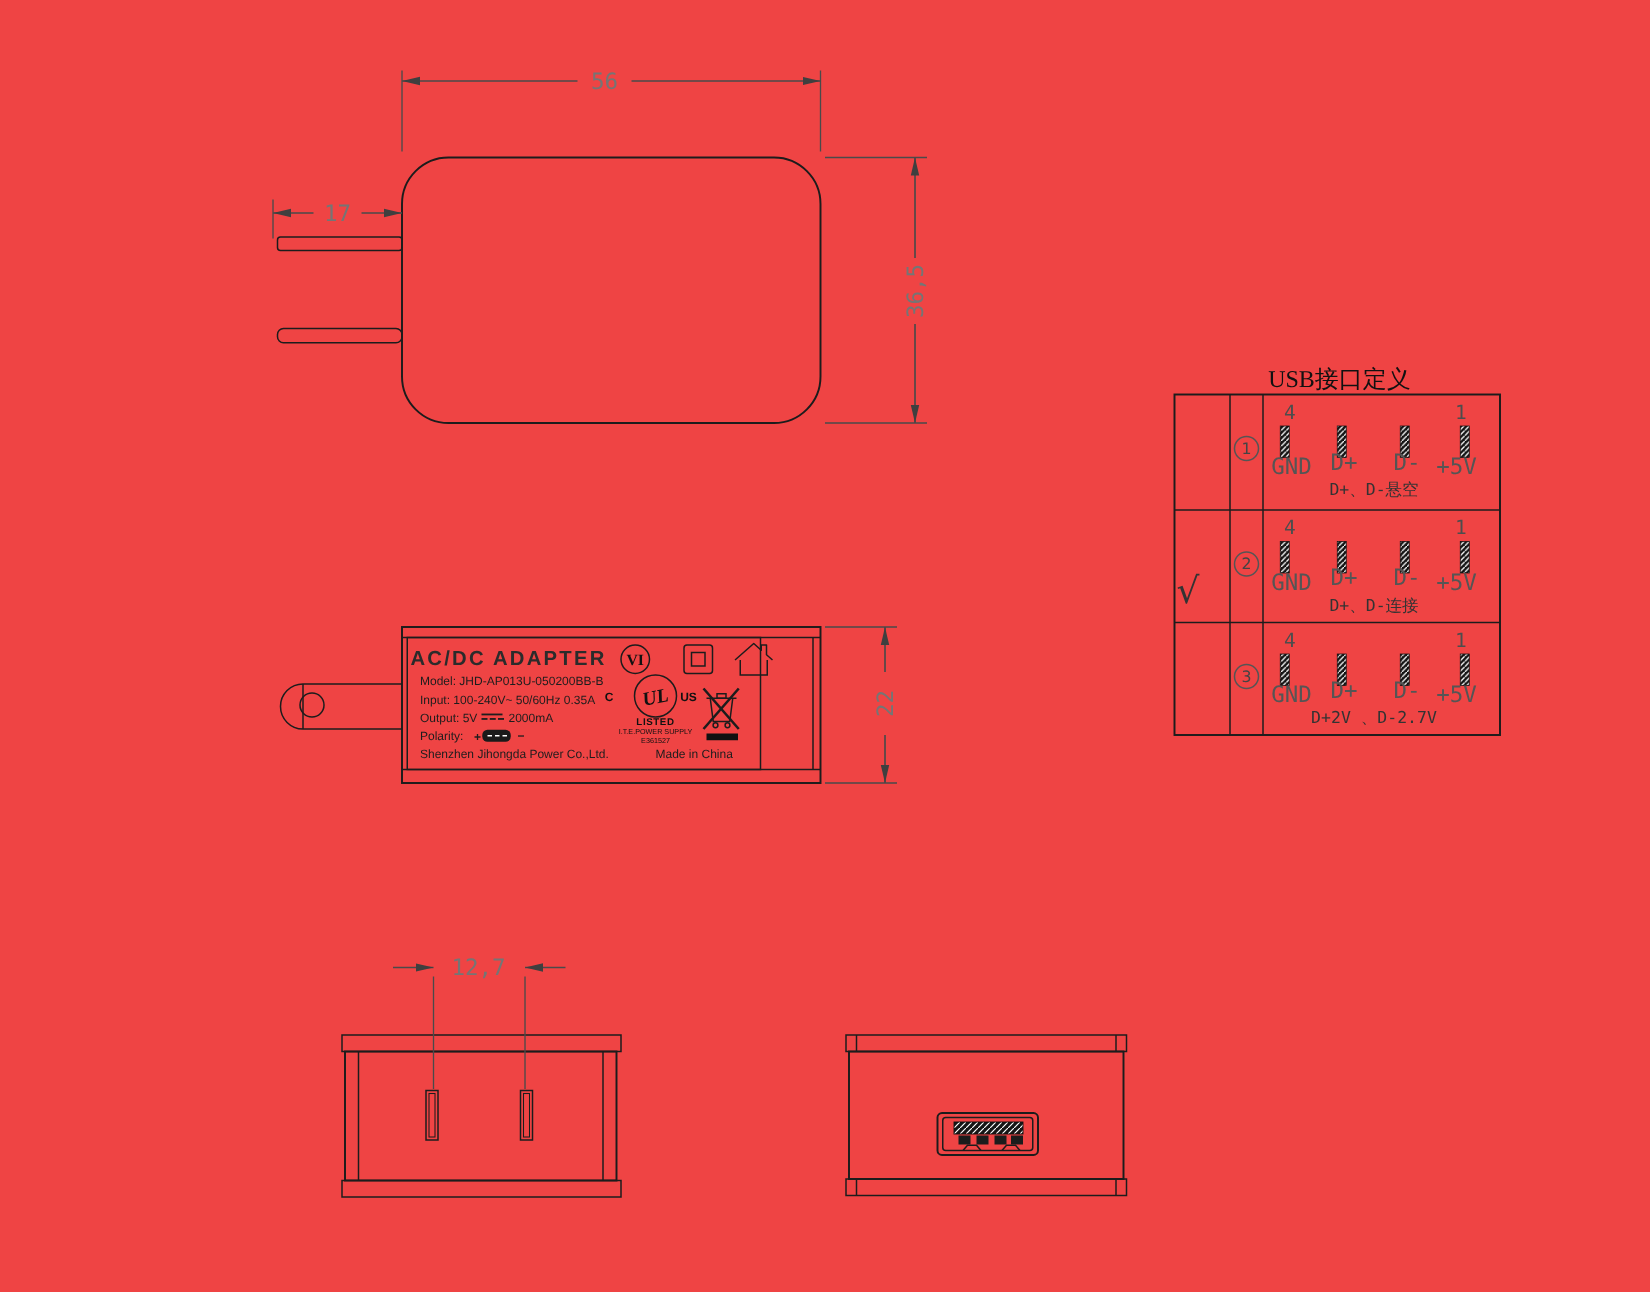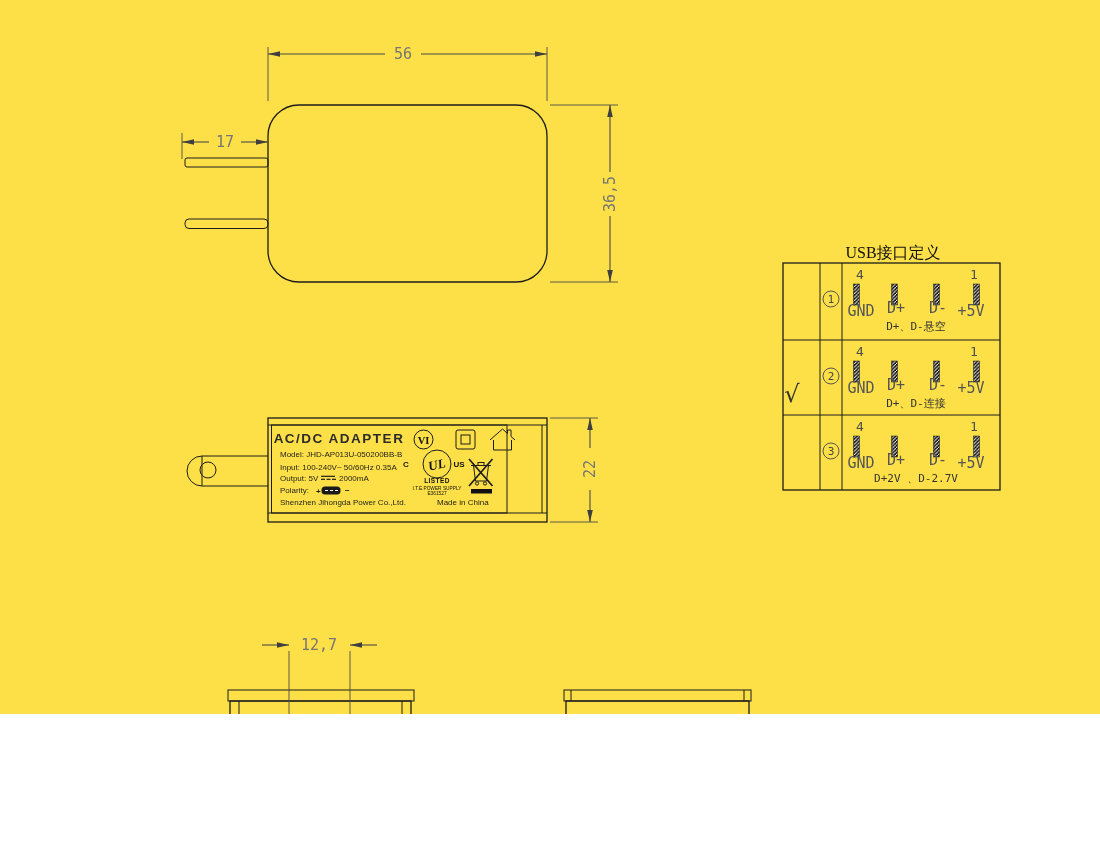--- a/index.html
+++ b/index.html
@@ -1,16 +1,16 @@
 <!DOCTYPE html>
 <html><head>
 <meta charset="utf-8">
 <style>
   html,body{margin:0;padding:0;background:#ffffff;}
-  .sheet{position:relative;width:1100px;height:714px;background:#fde047;overflow:hidden;}
+  .sheet{position:relative;width:1100px;height:861px;background:#ef4444;overflow:hidden;}
   svg{display:block;}
   
   .ln   {stroke:#1c1c1c;stroke-width:1.3;fill:none;}
   .lnth {stroke:#1c1c1c;stroke-width:1;fill:none;}
   .dim  {stroke:#4a4a4a;stroke-width:1.1;fill:none;}
   .ext  {stroke:#4a4a4a;stroke-width:0.9;fill:none;}
   
   .dimtxt {font:15px "DejaVu Sans Mono", monospace;fill:#757575;}
   .cadtxt {font:15px "DejaVu Sans Mono", monospace;fill:#555555;}
   .pinnum {font:13px "DejaVu Sans Mono", monospace;fill:#4d4d4d;}

